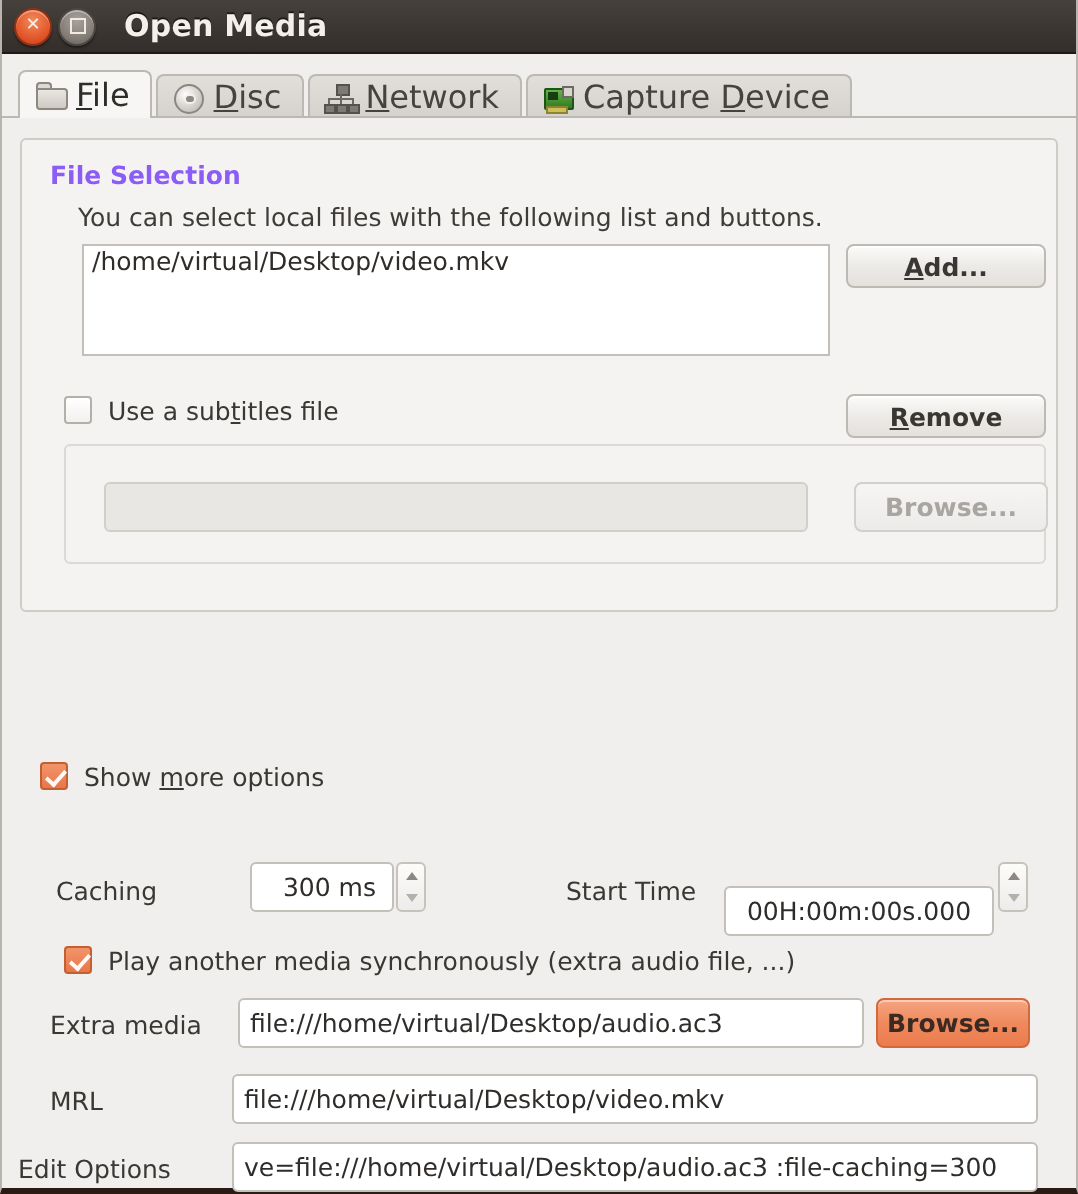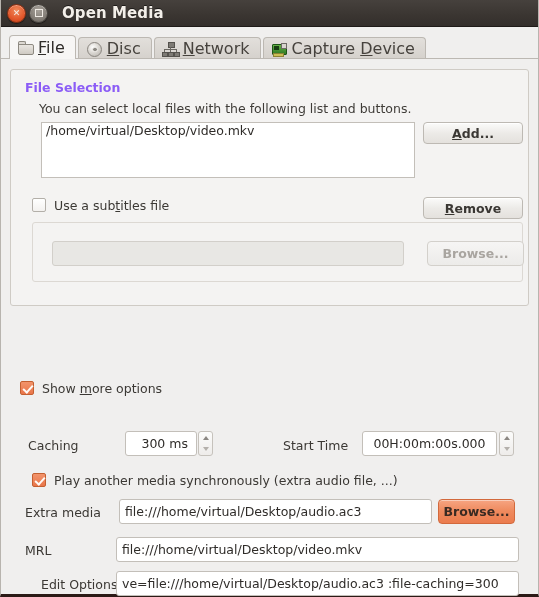--- a/index.html
+++ b/index.html
@@ -326,21 +326,21 @@
     box-sizing: border-box;
     font-size: 12.5px;
     color: #2f2c29;
     display: flex;
     align-items: center;
     padding: 0 5px;
     overflow: hidden;
     white-space: nowrap;
   }
   .tf.num { justify-content: flex-end; padding-right: 8px; }
-  .tf.center { justify-content: center; }
+  .tf.center { justify-content: center; margin-top: 12px; }
 
   .spin {
     position: absolute;
     width: 15px;
     border: 1px solid #c6c2bc;
     border-radius: 3px;
     background: linear-gradient(to bottom, #fcfcfb, #eeecea);
     box-sizing: border-box;
     display: flex;
     flex-direction: column;
@@ -360,21 +360,21 @@
 
   #sync-row  { position: absolute; left: 31px; top: 414px; }
 
   #extra-label  { left: 24px;  top: 446px; }
   #extra-field  { left: 118px; top: 440px; width: 313px; height: 25px; }
   #extra-browse { position: absolute; left: 437px; top: 440px; width: 77px; height: 25px; }
 
   #mrl-label    { left: 24px;  top: 484px; }
   #mrl-field    { left: 115px; top: 478px; width: 403px; height: 25px; }
 
-  #edit-label   { left: 40px;  top: 518px; text-align: right; }
+  #edit-label   { left: 8px;  top: 518px; text-align: right; }
   #edit-field   { left: 115px; top: 512px; width: 403px; height: 25px; }
 </style>
 </head>
 <body>
 
 <div id="window">
 
   <div id="titlebar">
     <div class="winbtn close">
       <span class="glyph">✕</span>

